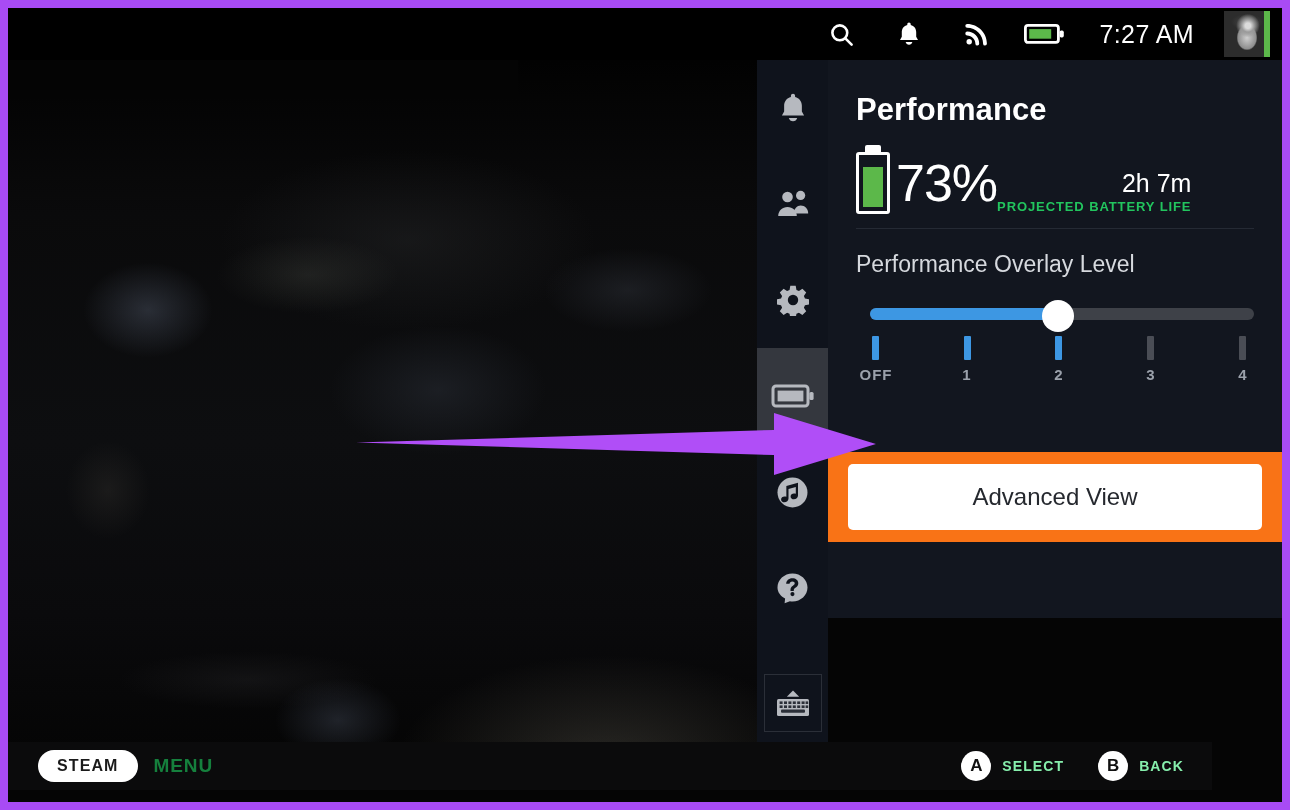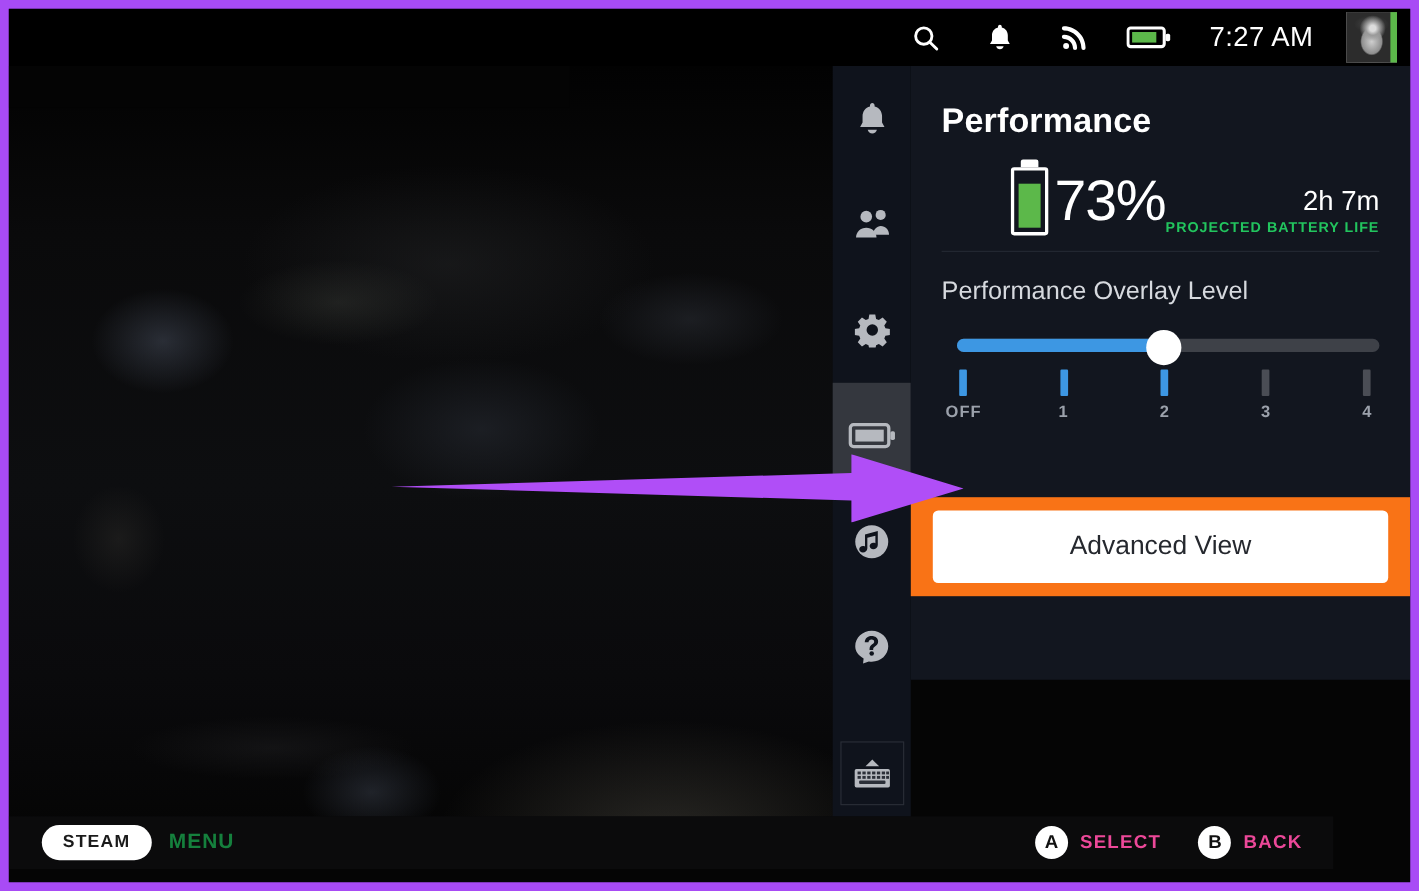--- a/index.html
+++ b/index.html
@@ -100,21 +100,21 @@
     position:absolute; right:0; top:52px;
     width:454px; height:558px;
     background:#12161f;
     padding:0 28px;
   }
   #panel-title {
     color:#fff; font-size:31px; font-weight:700;
     margin-top:32px; letter-spacing:.1px;
   }
   #battery-row {
-    display:flex; align-items:flex-end; justify-content:flex-end;
+    display:flex; align-items:flex-end; justify-content:flex-start;
     margin-top:24px; padding-bottom:14px;
     border-bottom:1px solid #252a34;
   }
   #battery-left { display:flex; align-items:center; gap:6px; }
   .bat-vert {
     position:relative; width:34px; height:62px;
     border:3px solid #fff; border-radius:3px;
   }
   .bat-vert::before {
     content:""; position:absolute; left:50%; top:-10px;
@@ -200,21 +200,21 @@
   }
   .bb-spacer { flex:1; }
   .hint { display:flex; align-items:center; gap:11px; margin-left:34px; }
   .hint-badge {
     width:30px; height:30px; border-radius:50%;
     background:#fff; color:#111;
     font-size:17px; font-weight:700;
     display:flex; align-items:center; justify-content:center;
   }
   .hint-text {
-    color:#ec4899; font-size:17px; font-weight:700; letter-spacing:1.1px;
+    color:#86efac; font-size:14px; font-weight:700; letter-spacing:1.1px;
   }
 </style>
 </head>
 <body>
 
 <div id="root">
   <div class="inner">
 
     <div id="game-bg"></div>
     <div id="game-bg-top"></div>

